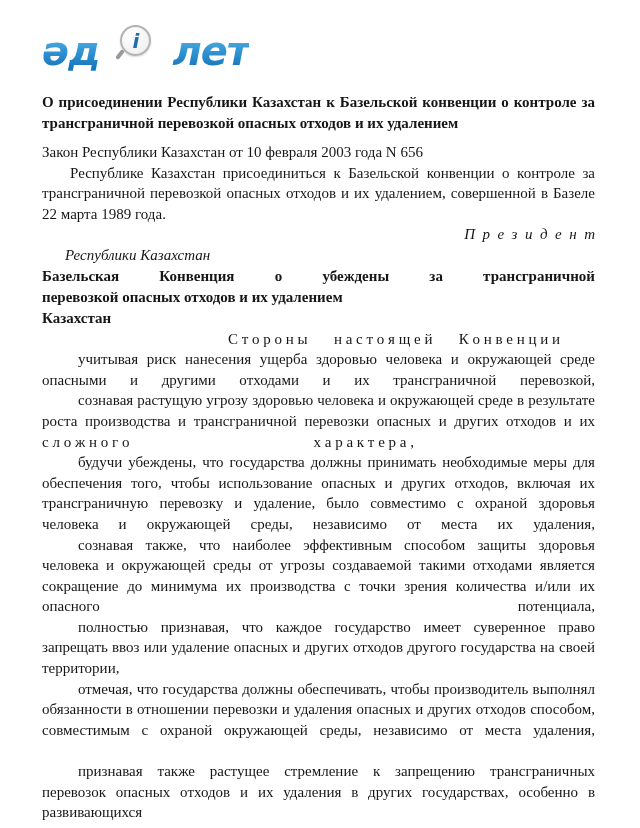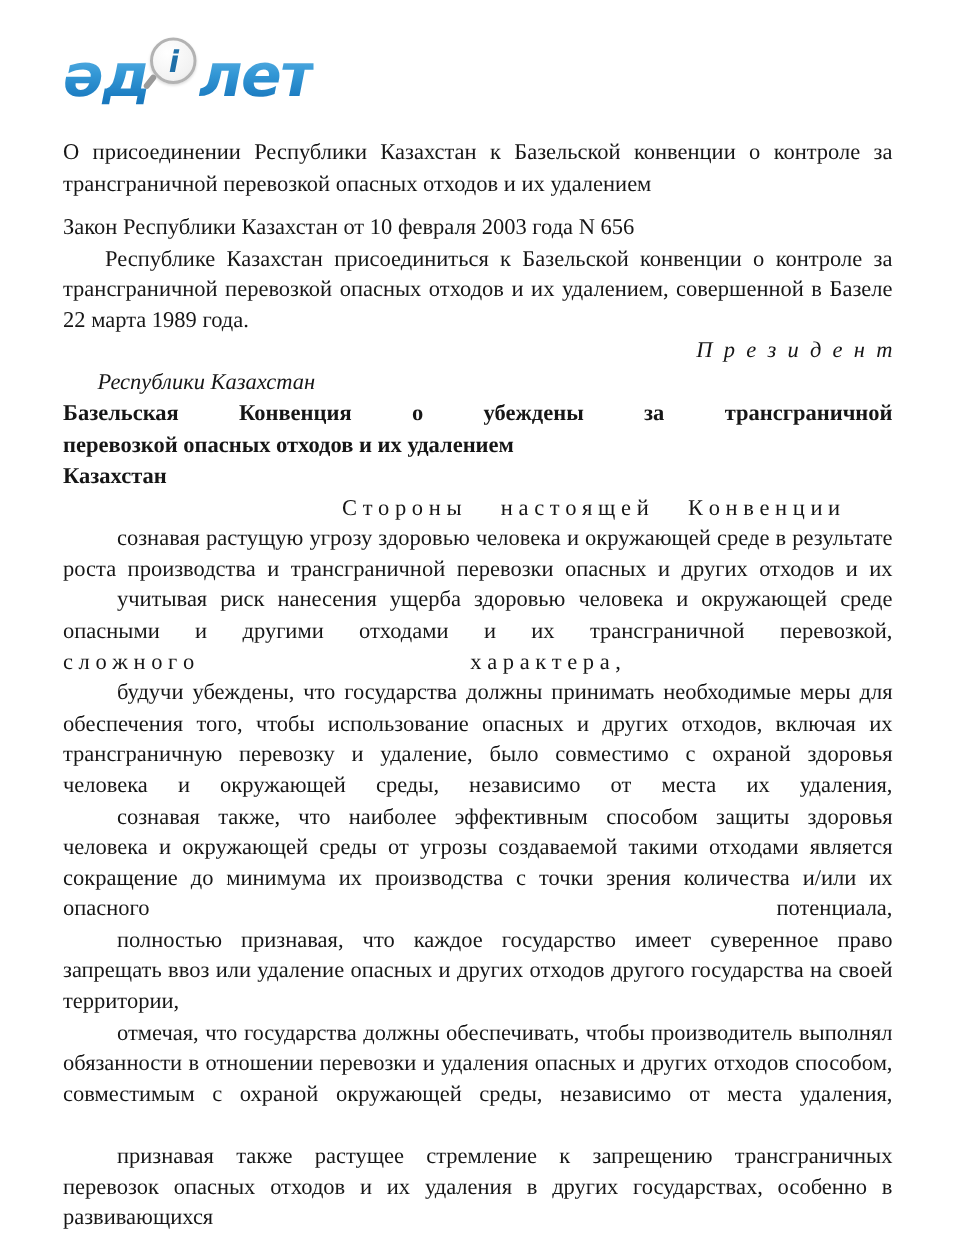--- a/index.html
+++ b/index.html
@@ -22,20 +22,21 @@
   .logo {
     display: flex;
     align-items: center;
     height: 54px;
     margin-bottom: 14px;
     font-family: "DejaVu Sans", sans-serif;
     font-style: italic;
     font-weight: bold;
     font-size: 40px;
     user-select: none;
+    gap: 20px;
   }
   .logo-text {
     background: linear-gradient(180deg, #6ab8e6 0%, #3498d6 45%, #1878be 90%);
     -webkit-background-clip: text;
     background-clip: text;
     -webkit-text-fill-color: transparent;
     color: #2b93d4;
     letter-spacing: -1px;
     line-height: 1;
   }
@@ -69,21 +70,21 @@
     font-style: italic;
     font-weight: bold;
     font-size: 20px;
     line-height: 1;
     color: #1f6fa8;
     transform: translateY(1px);
   }
 
   
   .doc-title {
-    font-weight: normal;
+    font-weight: bold;
     text-align: justify;
     margin-bottom: 8px;
     line-height: 21px;
   }
   .law-line { margin-bottom: 0; }
   .para { text-align: justify; text-indent: 36px; }
   .para-accession { text-align: justify; text-indent: 28px; }
   .last-just { text-align-last: justify; }
   .president-line {
     font-style: italic;
@@ -134,23 +135,23 @@
   <div class="president-line">П  р  е  з  и  д  е  н  т</div>
   <div class="president-org">Республики Казахстан</div>
 
   <div class="conv-title-l1">Базельская Конвенция о убеждены за трансграничной</div>
   <div class="conv-title-l2">перевозкой опасных отходов и их удалением</div>
 
   <div class="preamble-heading">Казахстан</div>
 
   <div class="parties-line">С т о р о н ы       н а с т о я щ е й       К о н в е н ц и и</div>
 
+  <div class="para last-just">учитывая риск нанесения ущерба здоровью человека и окружающей среде опасными и другими отходами и их трансграничной перевозкой,</div>
+
   <div class="para last-just">сознавая растущую угрозу здоровью человека и окружающей среде в результате роста производства и трансграничной перевозки опасных и других отходов и их</div>
-
-  <div class="para last-just">учитывая риск нанесения ущерба здоровью человека и окружающей среде опасными и другими отходами и их трансграничной перевозкой,</div>
   <div class="tail-row">
     <span>с л о ж н о г о</span>
     <span>х а р а к т е р а ,</span>
   </div>
 
   <div class="para last-just">будучи убеждены, что государства должны принимать необходимые меры для обеспечения того, чтобы использование опасных и других отходов, включая их трансграничную перевозку и удаление, было совместимо с охраной здоровья человека и окружающей среды, независимо от места их удаления,</div>
 
   <div class="para last-just">сознавая также, что наиболее эффективным способом защиты здоровья человека и окружающей среды от угрозы создаваемой такими отходами является сокращение до минимума их производства с точки зрения количества и/или их опасного потенциала,</div>
 
   <div class="para">полностью признавая, что каждое государство имеет суверенное право запрещать ввоз или удаление опасных и других отходов другого государства на своей территории,</div>

